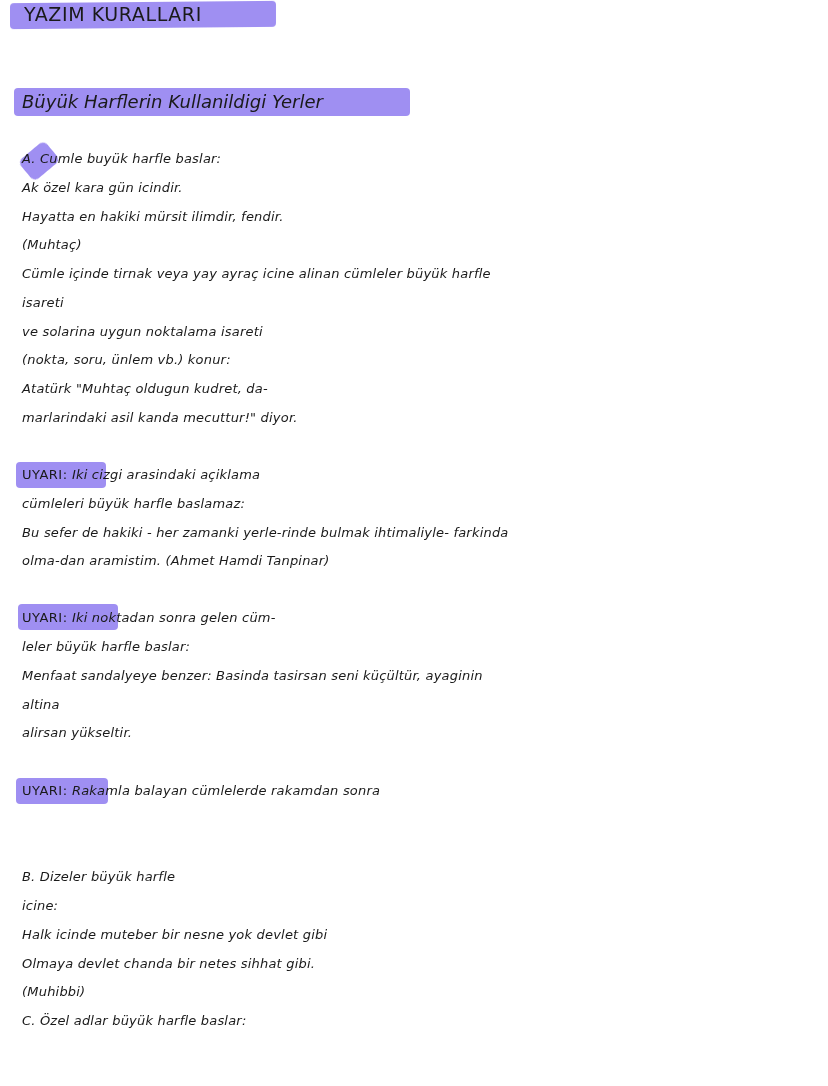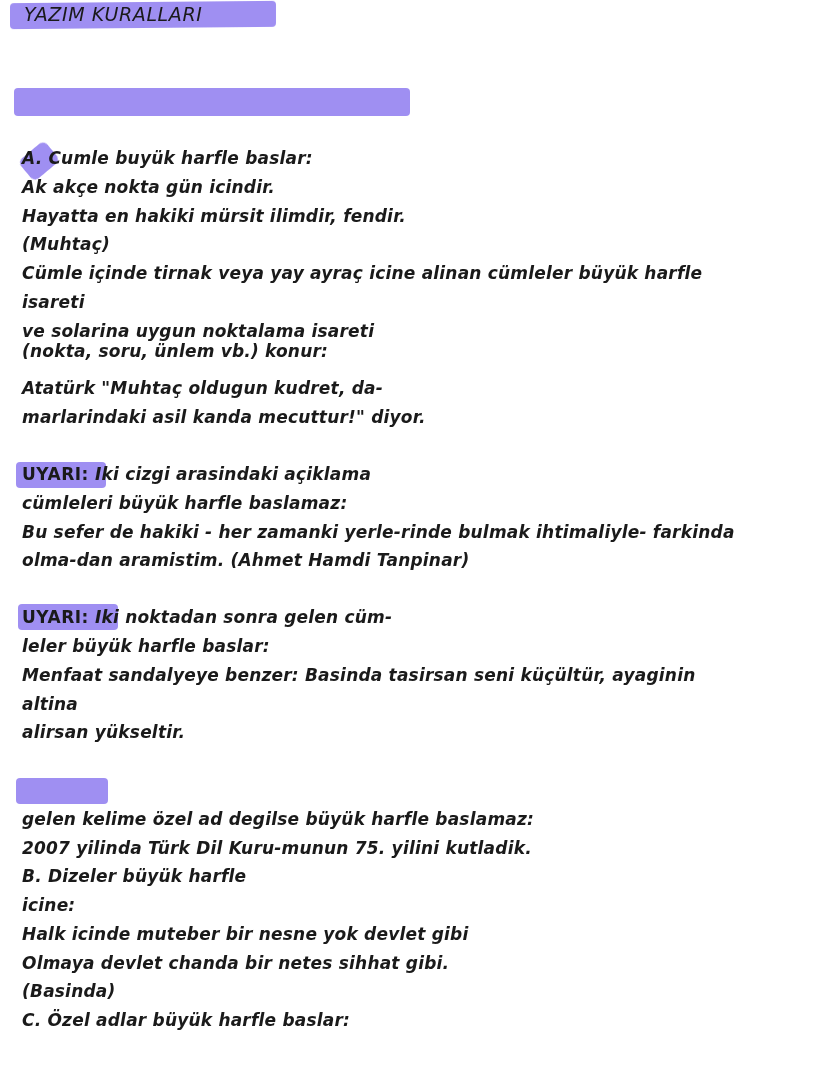--- a/index.html
+++ b/index.html
@@ -32,36 +32,34 @@
     .hl-title { left: 10px; top: 2px; width: 266px; height: 26px; transform: skewY(-0.5deg); }
     .hl-subtitle { left: 14px; top: 88px; width: 396px; height: 28px; }
     .hl-a { left: 22px; top: 148px; width: 34px; height: 26px; transform: rotate(-40deg); border-radius: 6px; }
     .hl-warn1 { left: 16px; top: 462px; width: 90px; height: 26px; }
     .hl-warn2 { left: 18px; top: 604px; width: 100px; height: 26px; }
     .hl-warn3 { left: 16px; top: 778px; width: 92px; height: 26px; }
 
     .line {
       position: absolute;
       left: 22px;
-      font-size: 17px;
+      font-size: 13px;
       line-height: 29px;
       white-space: nowrap;
       letter-spacing: 0.2px;
       font-style: italic;
-      font-weight: bold;
     }
     .title {
       position: absolute;
       left: 24px;
       top: 1px;
       font-size: 19px;
       line-height: 26px;
       letter-spacing: 0.6px;
       white-space: nowrap;
-      font-style: italic;
     }
     .subtitle {
       position: absolute;
       left: 22px;
       top: 88px;
       font-size: 18px;
       line-height: 28px;
       font-style: italic;
       white-space: nowrap;
     }
@@ -73,44 +71,44 @@
 <div class="page">
 
   <div class="hl hl-title"></div>
   <div class="hl hl-subtitle"></div>
   <div class="hl hl-a"></div>
   <div class="hl hl-warn1"></div>
   <div class="hl hl-warn2"></div>
   <div class="hl hl-warn3"></div>
 
   <div class="title">YAZIM KURALLARI</div>
+  <div class="subtitle">Büyük Harflerin Kullanildigi Yerler</div>
 
   <div class="line" style="top:144px">A. Cumle buyük harfle baslar:</div>
-  <div class="line" style="top:173px">Ak akçe nokta gün icindir.</div>
+  <div class="line" style="top:173px">Ak özel kara gün icindir.</div>
   <div class="line" style="top:202px">Hayatta en hakiki mürsit ilimdir, fendir.</div>
   <div class="line" style="top:230px">(Muhtaç)</div>
   <div class="line" style="top:259px">Cümle içinde tirnak veya yay ayraç icine alinan cümleler büyük harfle</div>
   <div class="line" style="top:288px">isareti</div>
   <div class="line" style="top:317px">ve solarina uygun noktalama isareti</div>
-  <div class="line" style="top:337px">(nokta, soru, ünlem vb.) konur:</div>
+  <div class="line" style="top:345px">(nokta, soru, ünlem vb.) konur:</div>
   <div class="line" style="top:374px">Atatürk "Muhtaç oldugun kudret, da-</div>
   <div class="line" style="top:403px">marlarindaki asil kanda mecuttur!" diyor.</div>
 
   <div class="line" style="top:460px"><span class="warn-label">UYARI:</span><span> Iki cizgi arasindaki açiklama</span></div>
   <div class="line" style="top:489px">cümleleri büyük harfle baslamaz:</div>
   <div class="line" style="top:518px">Bu sefer de hakiki - her zamanki yerle-rinde bulmak ihtimaliyle- farkinda</div>
   <div class="line" style="top:603px"><span class="warn-label">UYARI:</span><span> Iki noktadan sonra gelen cüm-</span></div>
 
   <div class="line" style="top:546px">olma-dan aramistim. (Ahmet Hamdi Tanpinar)</div>
   <div class="line" style="top:632px">leler büyük harfle baslar:</div>
   <div class="line" style="top:661px">Menfaat sandalyeye benzer: Basinda tasirsan seni küçültür, ayaginin</div>
   <div class="line" style="top:690px">altina</div>
   <div class="line" style="top:718px">alirsan yükseltir.</div>
 
-  <div class="line" style="top:805px">gelen kelime özel ad degilse büyük harfle baslamaz:</div>
-  <div class="line" style="top:834px">2007 yilinda Türk Dil Kuru-munun 75. yilini kutladik.</div>
+  <div class="line" style="top:776px"><span class="warn-label">UYARI:</span><span> Rakamla balayan cümlelerde rakamdan sonra</span></div>
   <div class="line" style="top:862px">B. Dizeler büyük harfle</div>
   <div class="line" style="top:891px">icine:</div>
   <div class="line" style="top:920px">Halk icinde muteber bir nesne yok devlet gibi</div>
   <div class="line" style="top:949px">Olmaya devlet chanda bir netes sihhat gibi.</div>
-  <div class="line" style="top:977px">(Basinda)</div>
+  <div class="line" style="top:977px">(Muhibbi)</div>
   <div class="line" style="top:1006px">C. Özel adlar büyük harfle baslar:</div>
 </div>
 
 </body></html>

